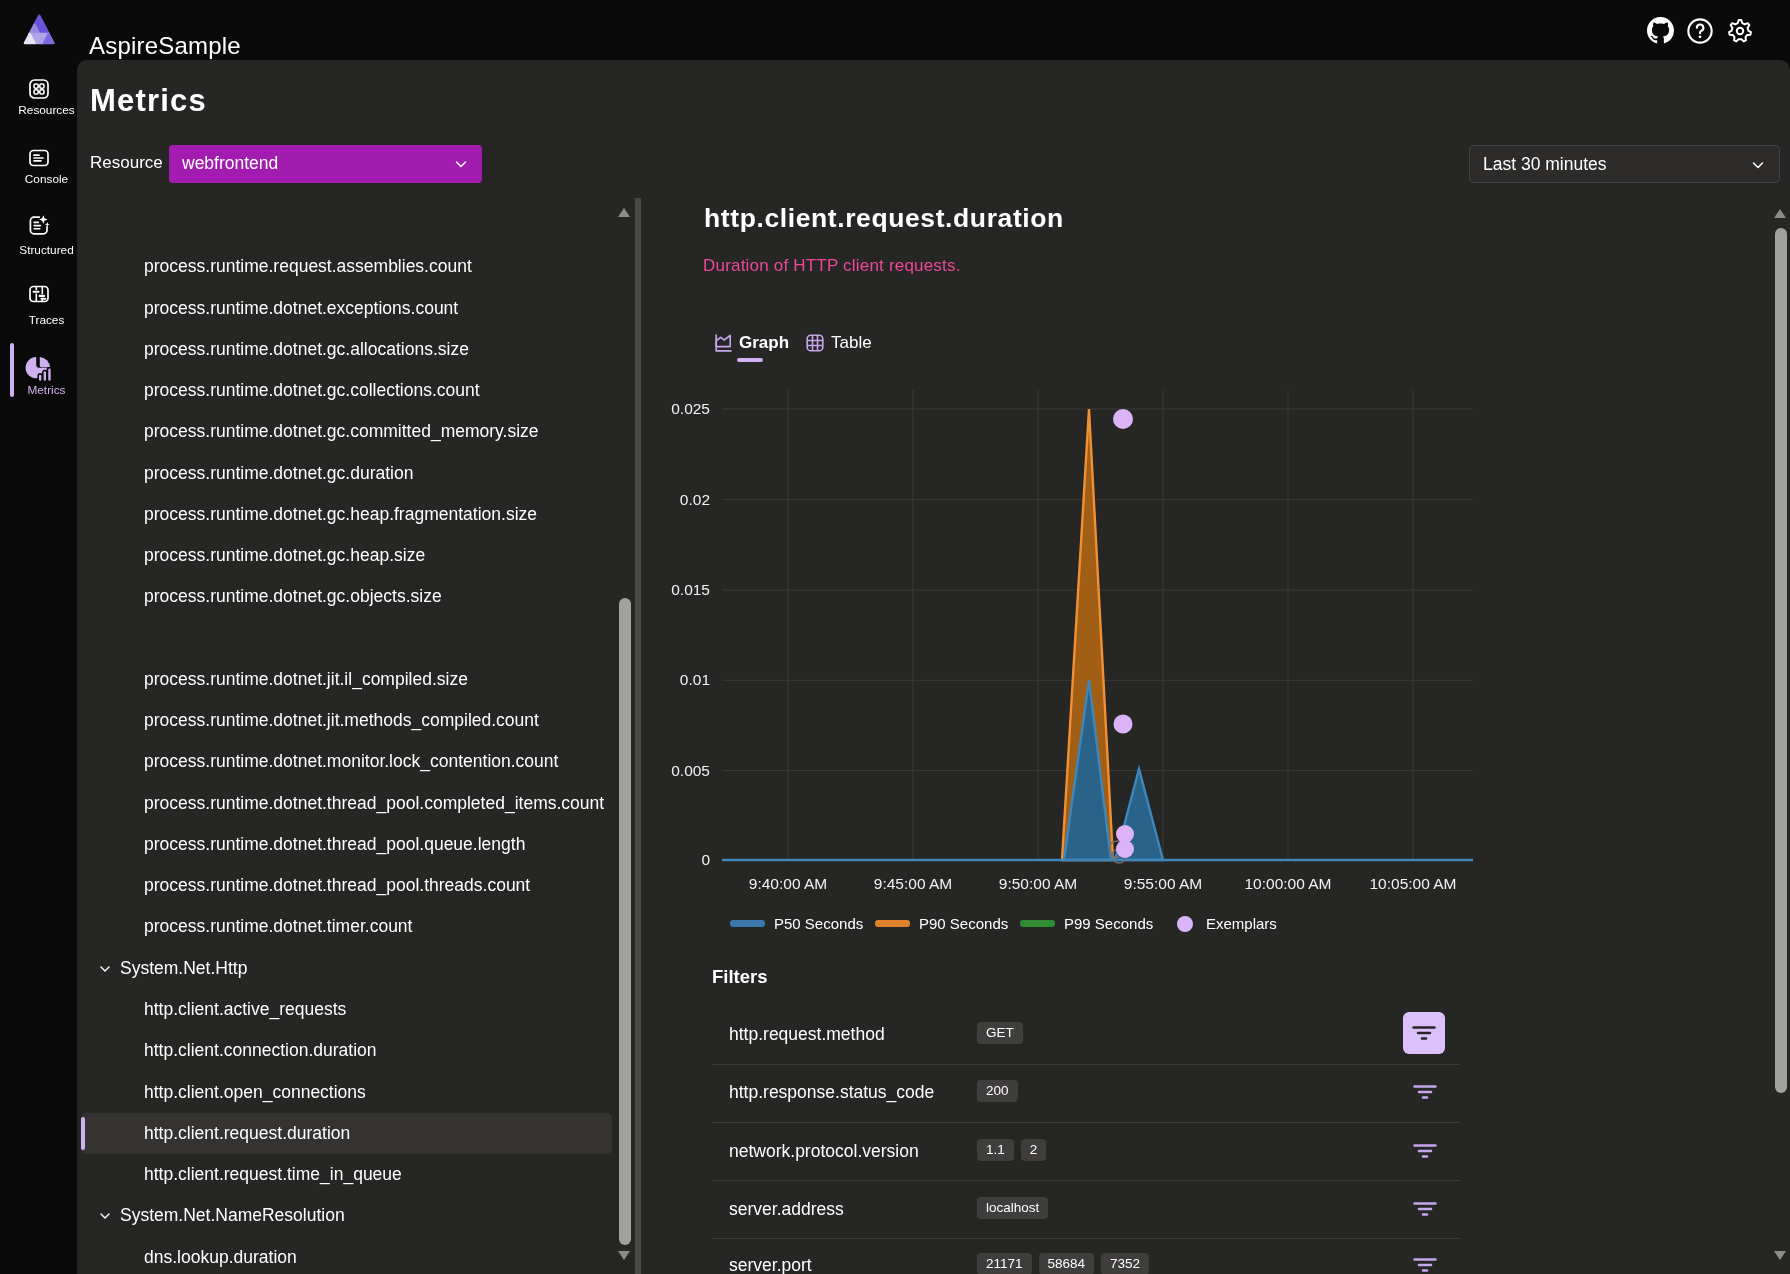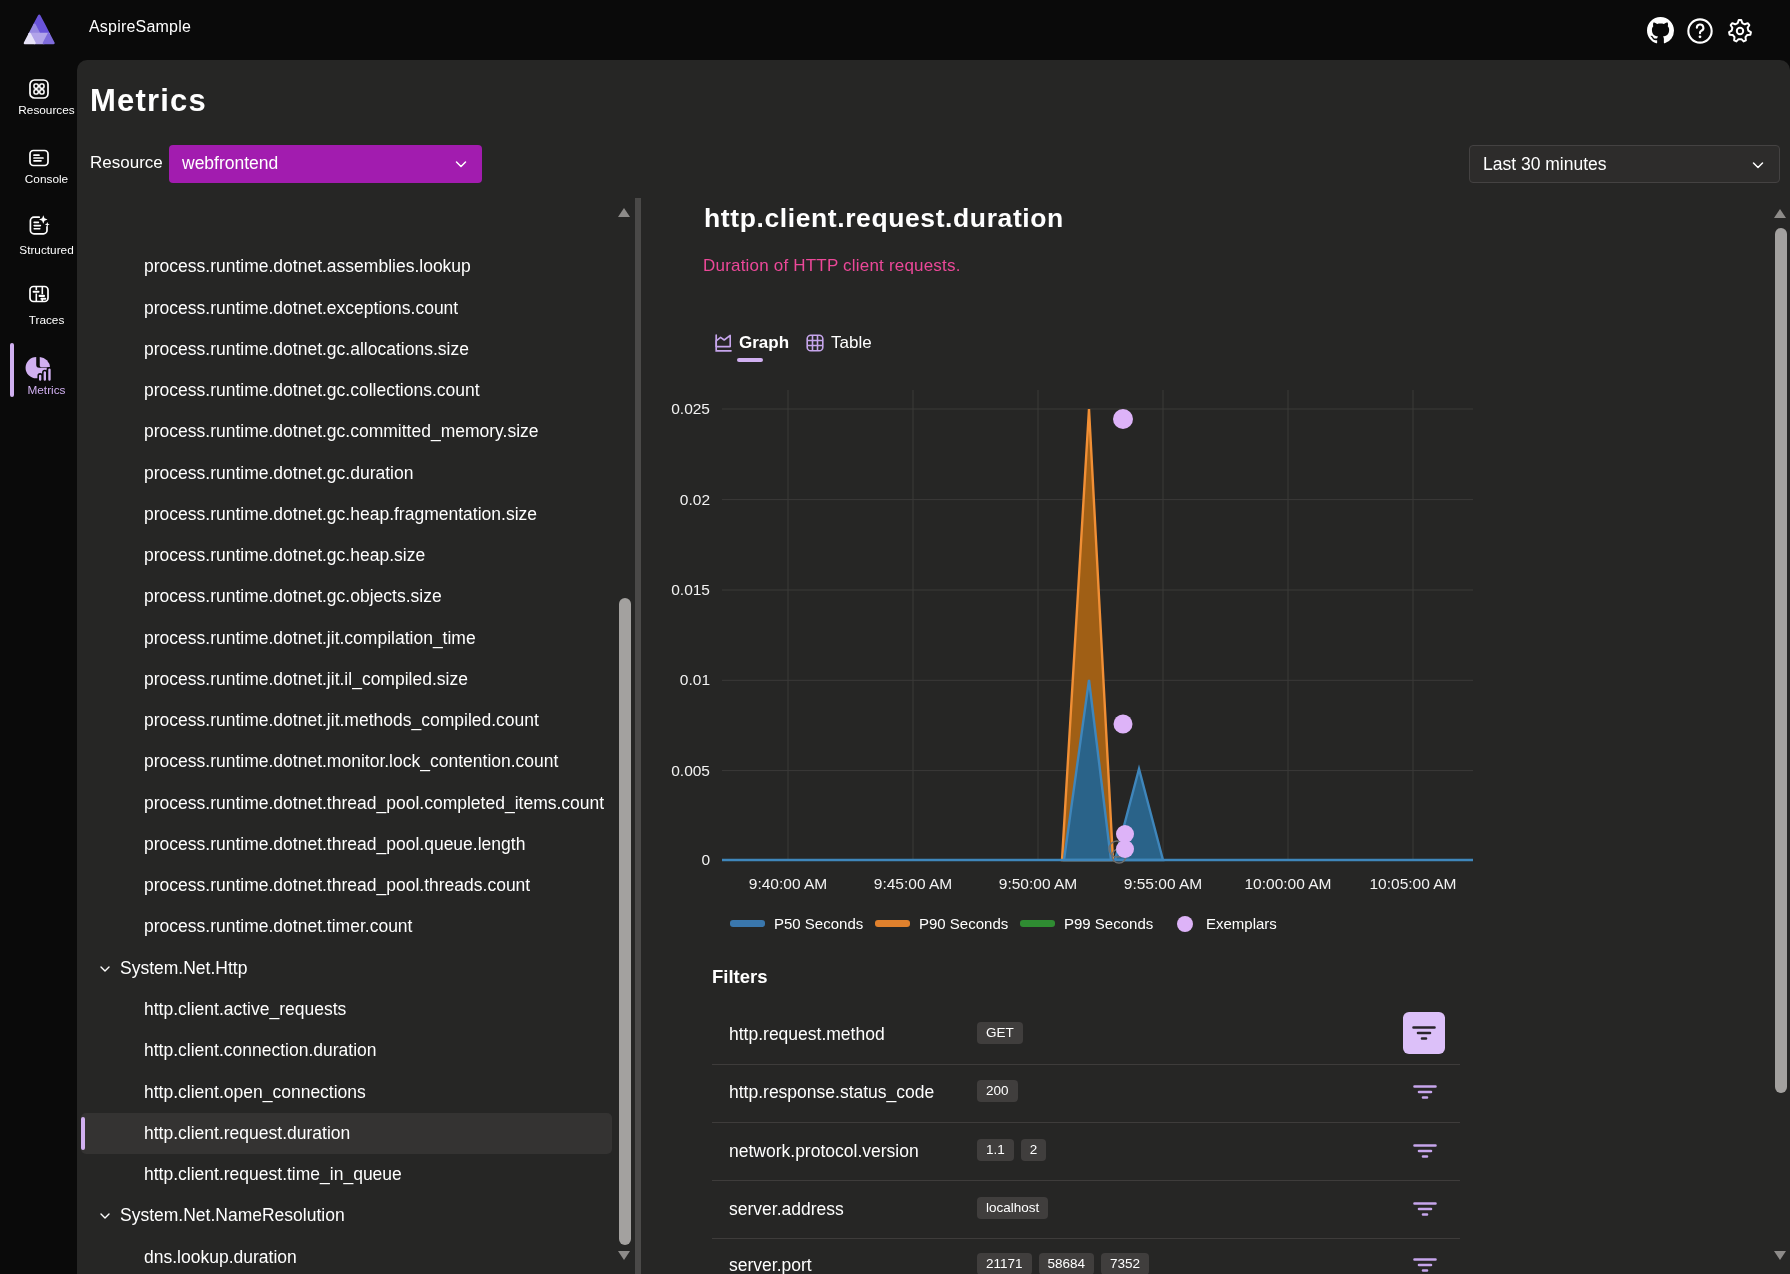--- a/index.html
+++ b/index.html
@@ -1,20 +1,20 @@
 <!DOCTYPE html>
 <html><head><meta charset="utf-8">
 <style>
 * { margin:0; padding:0; box-sizing:border-box; }
 html,body { background:#0a0a0a; }
 #page { position:relative; width:1790px; height:1274px; overflow:hidden;
   font-family:"Liberation Sans", sans-serif; color:#ffffff; background:#0a0a0a; }
 #content { position:absolute; left:77px; top:60px; width:1713px; height:1214px;
   background:#262625; border-radius:10px 10px 0 0; }
-.hdr-title { position:absolute; left:89px; top:18px; font-size:16px; font-weight:500; letter-spacing:.2px; }
+.hdr-title { position:absolute; left:89px; top:32px; font-size:24px; font-weight:500; letter-spacing:.2px; }
 .hicon { position:absolute; top:17px; }
 
 .side-item { position:absolute; left:0; width:77px; height:62px; text-align:center; }
 .side-icon { position:absolute; left:0; right:0; top:0; height:28px; display:flex; justify-content:center; }
 .side-label { position:absolute; left:16px; right:0; font-size:11.8px; color:#fff; }
 .side-item.active .side-label { color:#d1b0f1; }
 #active-bar { position:absolute; left:10px; top:343px; width:3.5px; height:54px; background:#d1b0f1; border-radius:2px; }
 
 h1 { position:absolute; left:90px; top:83px; font-size:31px; font-weight:700; letter-spacing:1.2px; }
 .res-label { position:absolute; left:90px; top:153px; font-size:17px; }
@@ -156,21 +156,21 @@
     <svg class="chev" width="14" height="14" viewBox="0 0 14 14">
         <path d="M2.5 5 L7 9.5 L11.5 5" fill="none" stroke="#fff" stroke-width="1.5" stroke-linecap="round" stroke-linejoin="round"></path>
       </svg></div>
   <div class="dd" id="dd2">Last 30 minutes
     <svg class="chev" width="14" height="14" viewBox="0 0 14 14">
         <path d="M2.5 5 L7 9.5 L11.5 5" fill="none" stroke="#fff" stroke-width="1.5" stroke-linecap="round" stroke-linejoin="round"></path>
       </svg></div>
 
   <div id="tree">
 <div class="trow" style="top:56.0px">
-        <span class="ctxt">process.runtime.dotnet.assemblies.lookup</span>
+        <span class="ctxt">process.runtime.request.assemblies.count</span>
       </div>
 <div class="trow" style="top:97.5px">
         <span class="ctxt">process.runtime.dotnet.exceptions.count</span>
       </div>
 <div class="trow" style="top:138.5px">
         <span class="ctxt">process.runtime.dotnet.gc.allocations.size</span>
       </div>
 <div class="trow" style="top:180.0px">
         <span class="ctxt">process.runtime.dotnet.gc.collections.count</span>
       </div>
@@ -181,23 +181,20 @@
         <span class="ctxt">process.runtime.dotnet.gc.duration</span>
       </div>
 <div class="trow" style="top:303.5px">
         <span class="ctxt">process.runtime.dotnet.gc.heap.fragmentation.size</span>
       </div>
 <div class="trow" style="top:345.0px">
         <span class="ctxt">process.runtime.dotnet.gc.heap.size</span>
       </div>
 <div class="trow" style="top:386.0px">
         <span class="ctxt">process.runtime.dotnet.gc.objects.size</span>
-      </div>
-<div class="trow" style="top:427.5px">
-        <span class="ctxt">process.runtime.dotnet.jit.compilation_time</span>
       </div>
 <div class="trow" style="top:468.5px">
         <span class="ctxt">process.runtime.dotnet.jit.il_compiled.size</span>
       </div>
 <div class="trow" style="top:510.0px">
         <span class="ctxt">process.runtime.dotnet.jit.methods_compiled.count</span>
       </div>
 <div class="trow" style="top:551.0px">
         <span class="ctxt">process.runtime.dotnet.monitor.lock_contention.count</span>
       </div>

